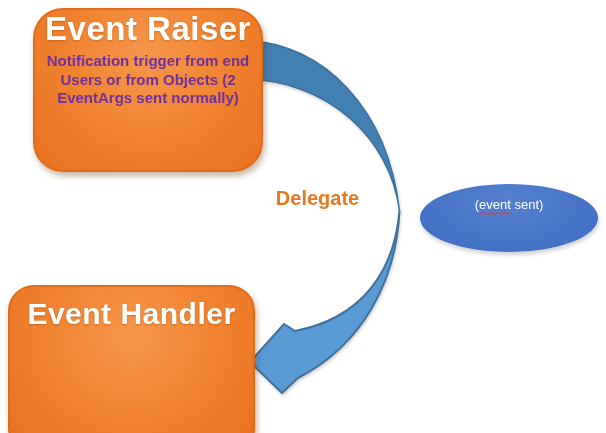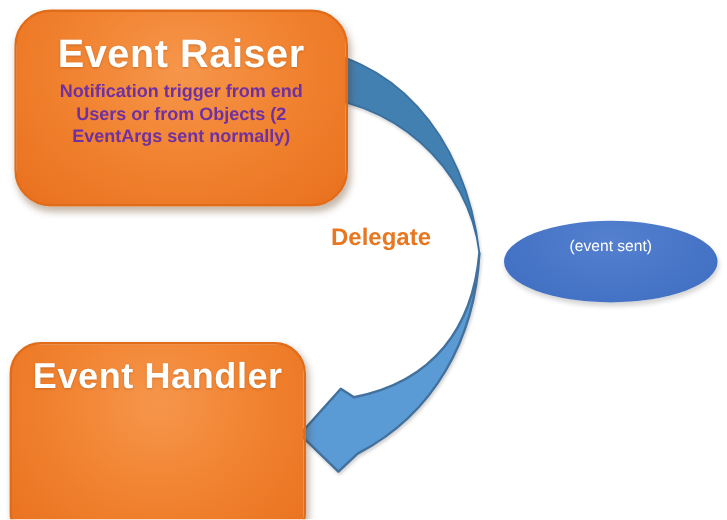--- a/index.html
+++ b/index.html
@@ -21,21 +21,21 @@
   .node-box {
     position: absolute;
     border-radius: 30px;
     background: radial-gradient(ellipse at 50% 30%, #f6964b 0%, #f0802d 55%, #e8701e 100%);
     border: 2px solid #e06c1a;
     box-shadow: 2px 4px 6px rgba(90,50,10,0.35);
     box-sizing: border-box;
     text-align: center;
     color: #fff;
   }
-  .raiser-box { left: 12px; top: 8px; width: 278px; height: 164px; padding-top: 16px; }
+  .raiser-box { left: 33px; top: 8px; width: 230px; height: 164px; }
   .handler-box { left: 8px; top: 285px; width: 247px; height: 169px; border-radius: 26px; padding-top: 10px; }
 
   .box-title {
     font-weight: bold;
     color: #ffffff;
     text-shadow: 0 1px 2px rgba(120,60,10,0.35);
     letter-spacing: 0.5px;
   }
   .raiser-box .box-title { font-size: 33px; line-height: 38px; }
   .handler-box .box-title { font-size: 30px; line-height: 34px; }
@@ -67,20 +67,21 @@
     background: radial-gradient(ellipse at 50% 25%, #5580d0 0%, #4472C4 70%, #3f6bbd 100%);
     color: #ffffff;
     text-align: center;
     padding-top: 12px;
     box-sizing: border-box;
     box-shadow: 1px 3px 4px rgba(0,0,0,0.18);
   }
   .eventargs-title { font-size: 22px; line-height: 24px; letter-spacing: 0.3px; }
   .eventargs-subtitle { font-size: 13px; line-height: 16px; margin-top: 1px; }
   .misspelled {
+    text-decoration: underline;
     text-decoration-style: wavy;
     text-decoration-color: #d43a2f;
     text-decoration-thickness: 1px;
     text-underline-offset: 2px;
   }
 </style>
 </head>
 <body>
 
 <div class="canvas">

